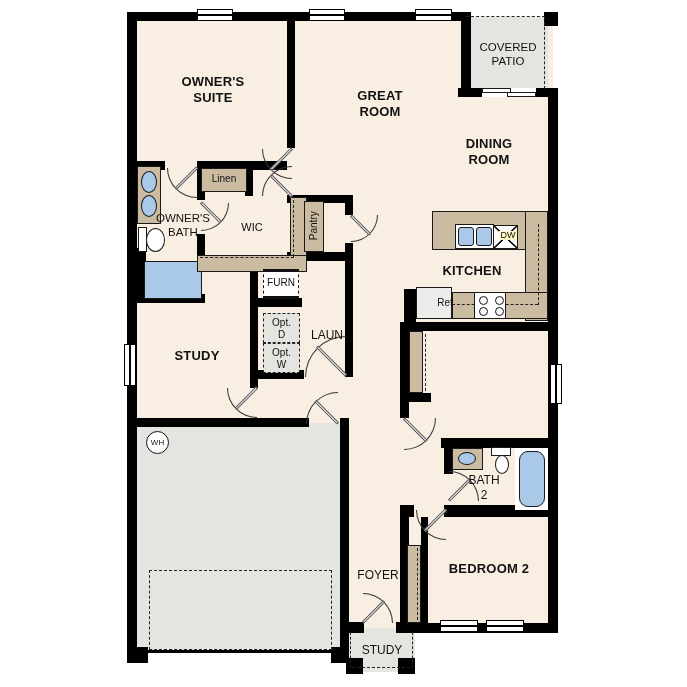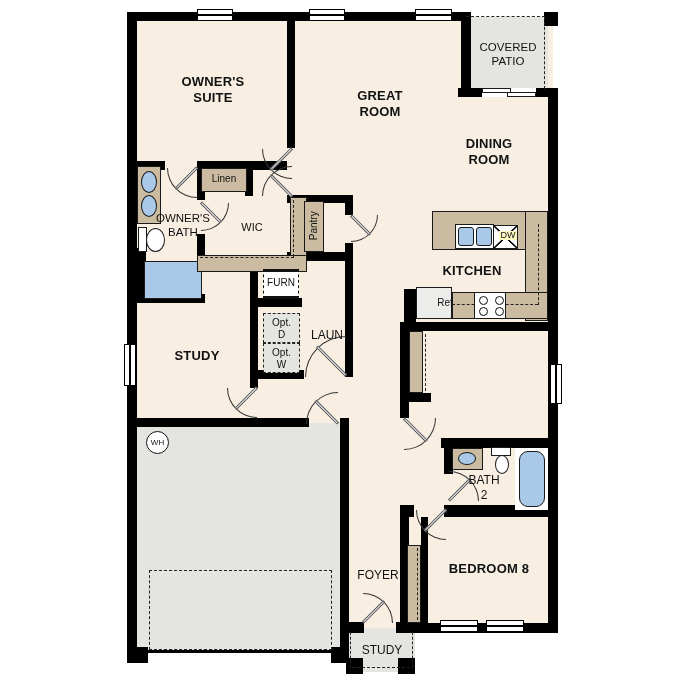--- a/index.html
+++ b/index.html
@@ -204,17 +204,17 @@
   <b class="rlabel2" style="left:468px;top:40px;width:80px">COVERED
 PATIO</b>
   <b class="rlabel2" style="left:141px;top:211px;width:84px">OWNER'S
 BATH</b>
   <b class="slabel" style="left:230px;top:221px;width:44px;font-size:11px">WIC</b>
   <b class="rlabel" style="left:422px;top:263px;width:100px">KITCHEN</b>
   <b class="rlabel2" style="left:300px;top:328px;width:54px;font-size:12px">LAUN</b>
   <b class="rlabel" style="left:147px;top:348px;width:100px">STUDY</b>
   <b class="rlabel2" style="left:452px;top:473px;width:64px;font-size:12px">BATH
 2</b>
-  <b class="rlabel" style="left:429px;top:561px;width:120px">BEDROOM 8</b>
+  <b class="rlabel" style="left:429px;top:561px;width:120px">BEDROOM 2</b>
   <b class="rlabel2" style="left:346px;top:568px;width:64px;font-size:12px">FOYER</b>
   <b class="rlabel2" style="left:351px;top:643px;width:62px;font-size:12px">STUDY</b>
 
 </div>
 
 </body></html>

